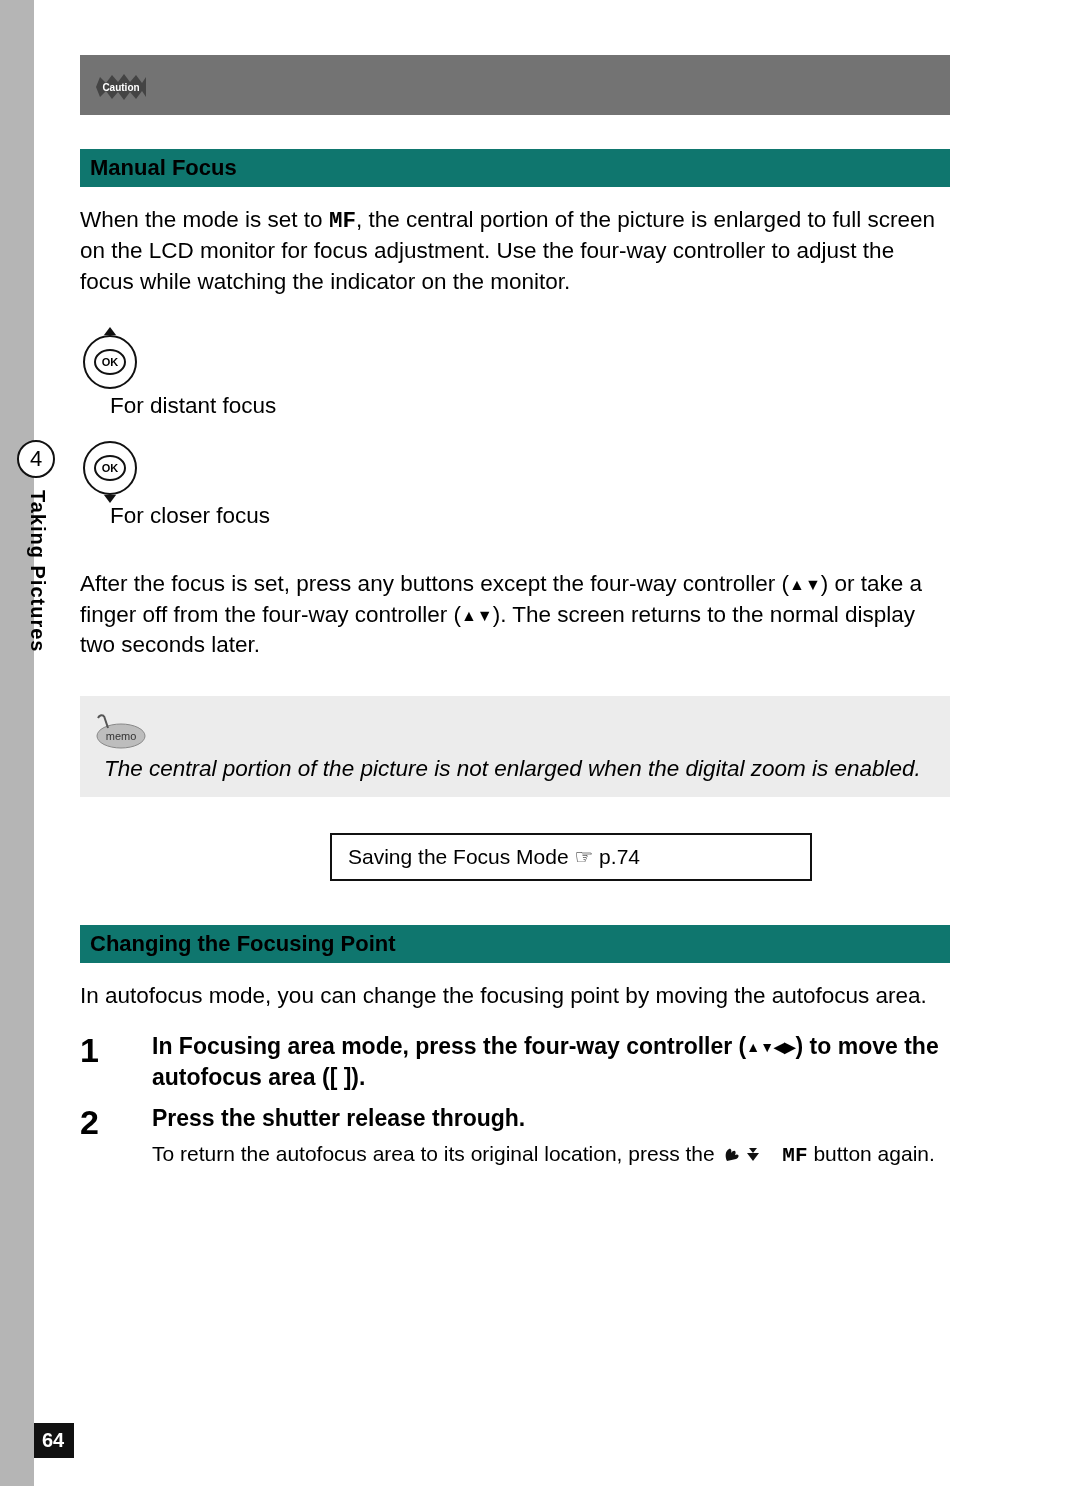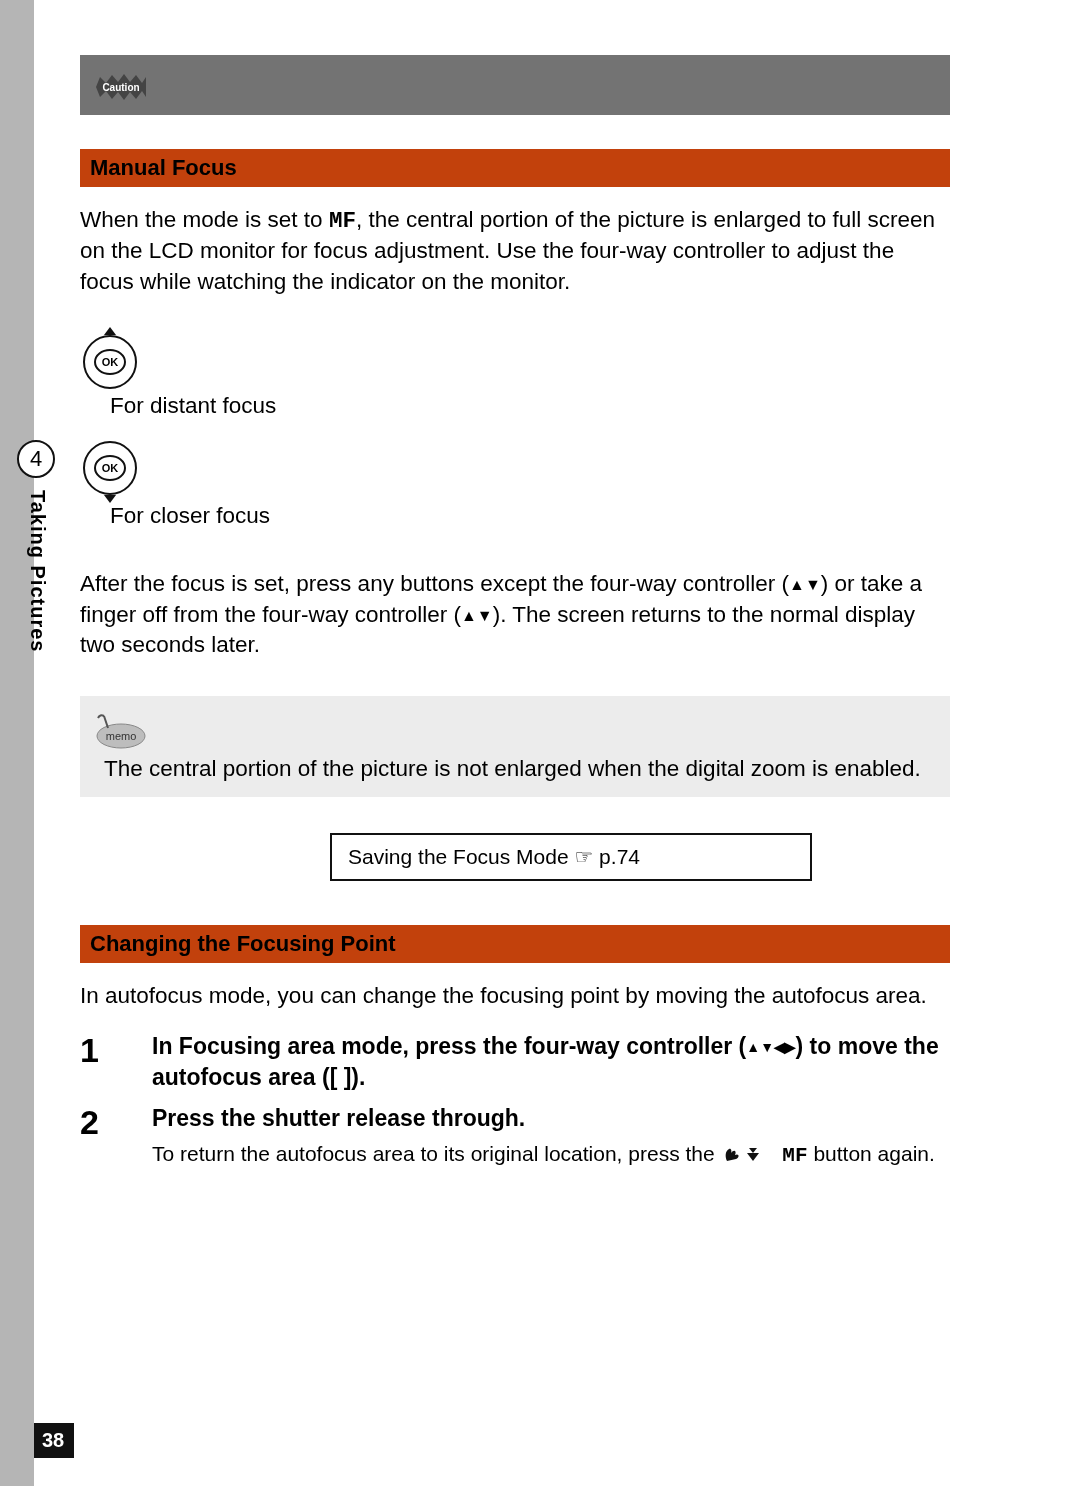--- a/index.html
+++ b/index.html
@@ -40,21 +40,21 @@
     min-width: 54px;
     margin-top: 4px;
   }
   .caution-badge svg { display: block; }
   .caution-text {
     font-size: 22.5px;
     line-height: 1.35;
     padding-left: 10px;
   }
   .section-bar {
-    background: #c2410c;
+    background: #0f766e;
     font-weight: bold;
     font-size: 22px;
     padding: 6px 10px;
     margin-top: 34px;
   }
   .body-text {
     font-size: 22.5px;
     line-height: 1.35;
     margin-top: 18px;
   }
@@ -84,20 +84,21 @@
   }
   .memo-badge {
     width: 54px;
     min-width: 54px;
     margin-top: 2px;
   }
   .memo-text {
     font-size: 22.5px;
     line-height: 1.35;
     padding-left: 10px;
+    font-style: italic;
   }
   .ref-box {
     border: 2px solid #111;
     font-size: 21px;
     padding: 10px 16px;
     margin-top: 36px;
     margin-left: 250px;
     width: 482px;
     box-sizing: border-box;
   }
@@ -267,14 +268,14 @@
                   <polygon points="32,18 26,10 38,10" fill="#111"></polygon>
                   <polygon points="32,10 28,5 36,5" fill="#111"></polygon>
                 </svg></span> <span class="mf-inline">MF</span><span> button again.</span>
           </div>
         </div>
       </div>
     </div>
 
   </div>
 
-  <div class="page-num">38</div>
+  <div class="page-num">64</div>
 </div>
 
 </body></html>

